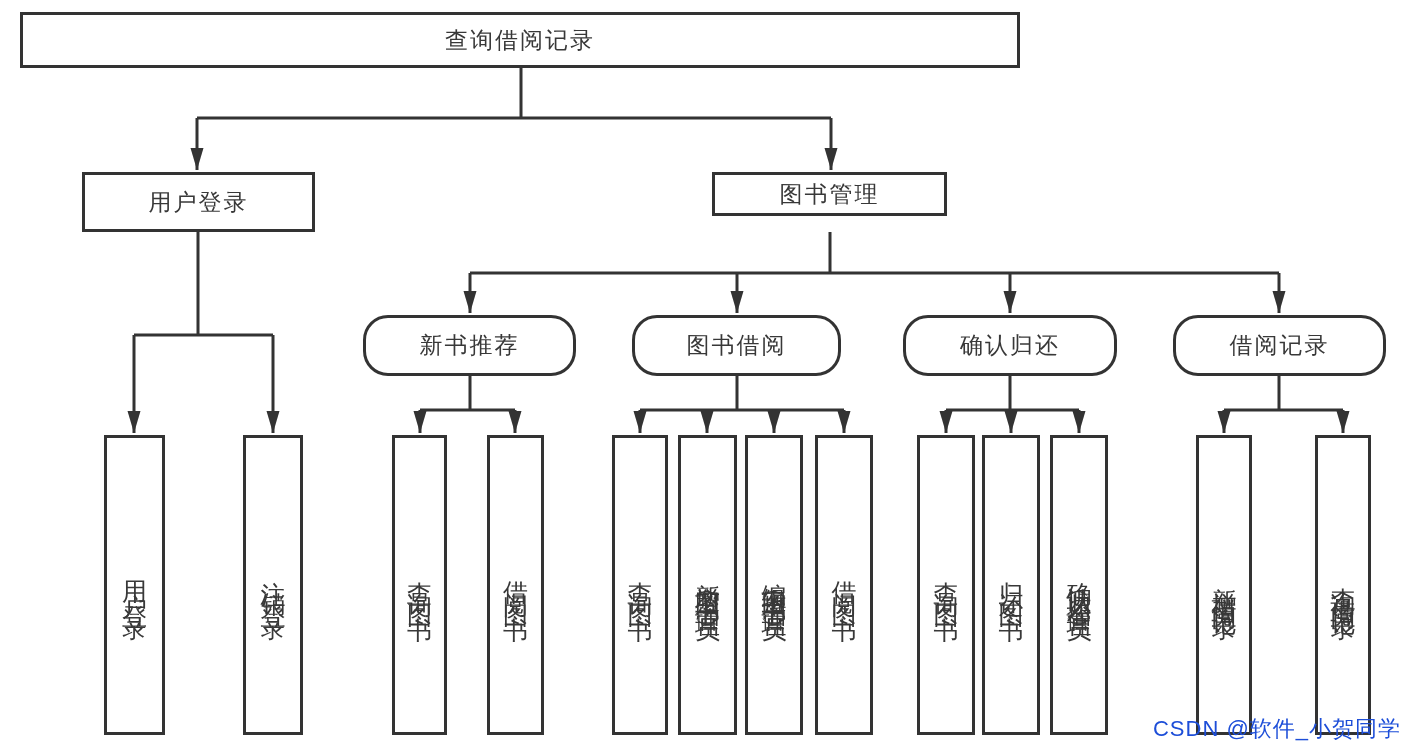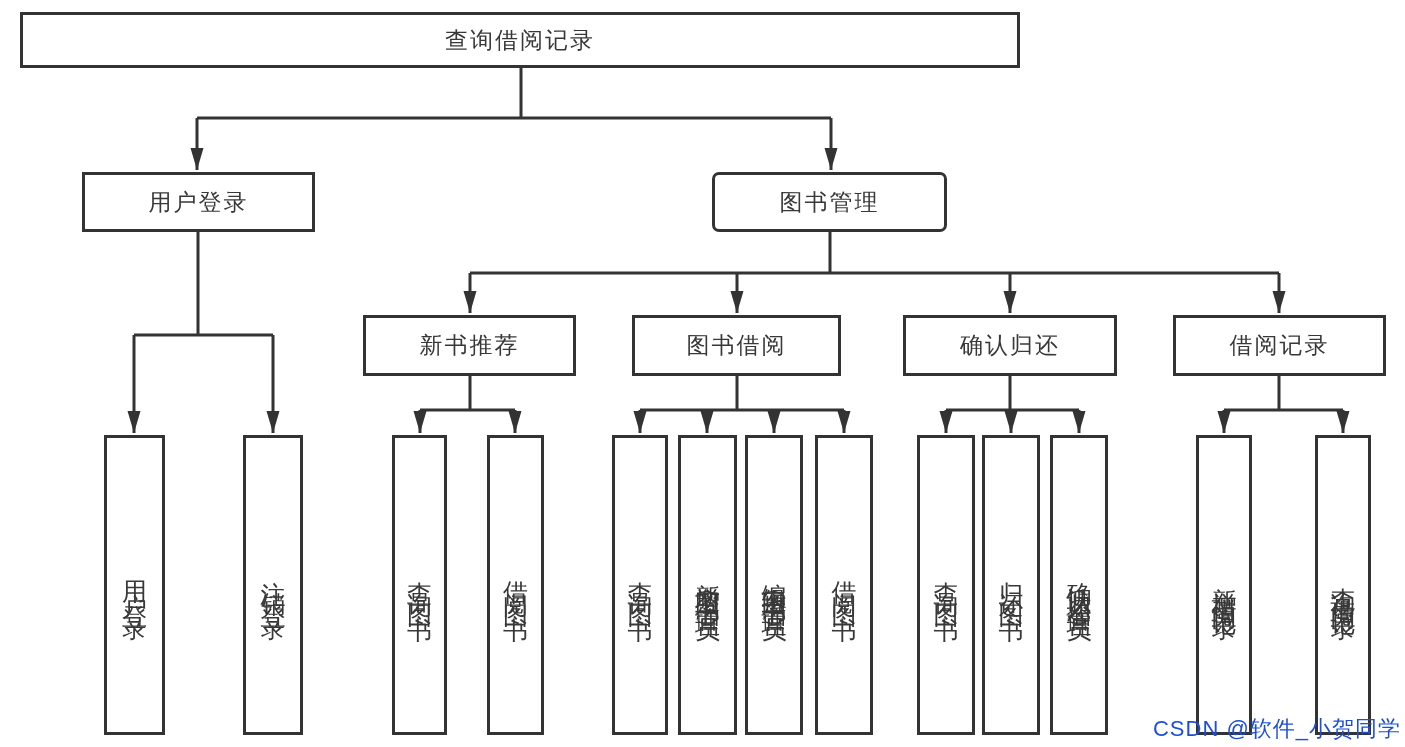--- a/index.html
+++ b/index.html
@@ -32,22 +32,22 @@
     justify-content: center;
     color: #383838;
   }
   .node.h {
     font-size: 23px;
     letter-spacing: 2px;
     white-space: nowrap;
   }
   .root   { left: 20px;   top: 12px;  width: 1000px; height: 56px; }
   .lvl2a  { left: 82px;   top: 172px; width: 233px;  height: 60px; }
-  .lvl2b  { left: 712px;  top: 172px; width: 235px;  height: 60px; border-radius: 7px; }
-  .lvl3   { top: 315px; height: 61px; }
+  .lvl2b  { left: 712px;  top: 172px; width: 235px;  height: 44px; }
+  .lvl3   { top: 315px; height: 61px; border-radius: 25px; }
   .l3a { left: 363px;  width: 213px; }
   .l3b { left: 632px;  width: 209px; }
   .l3c { left: 903px;  width: 214px; }
   .l3d { left: 1173px; width: 213px; }
 
   .leaf {
     top: 435px;
     height: 300px;
   }
   .leaf .v {

